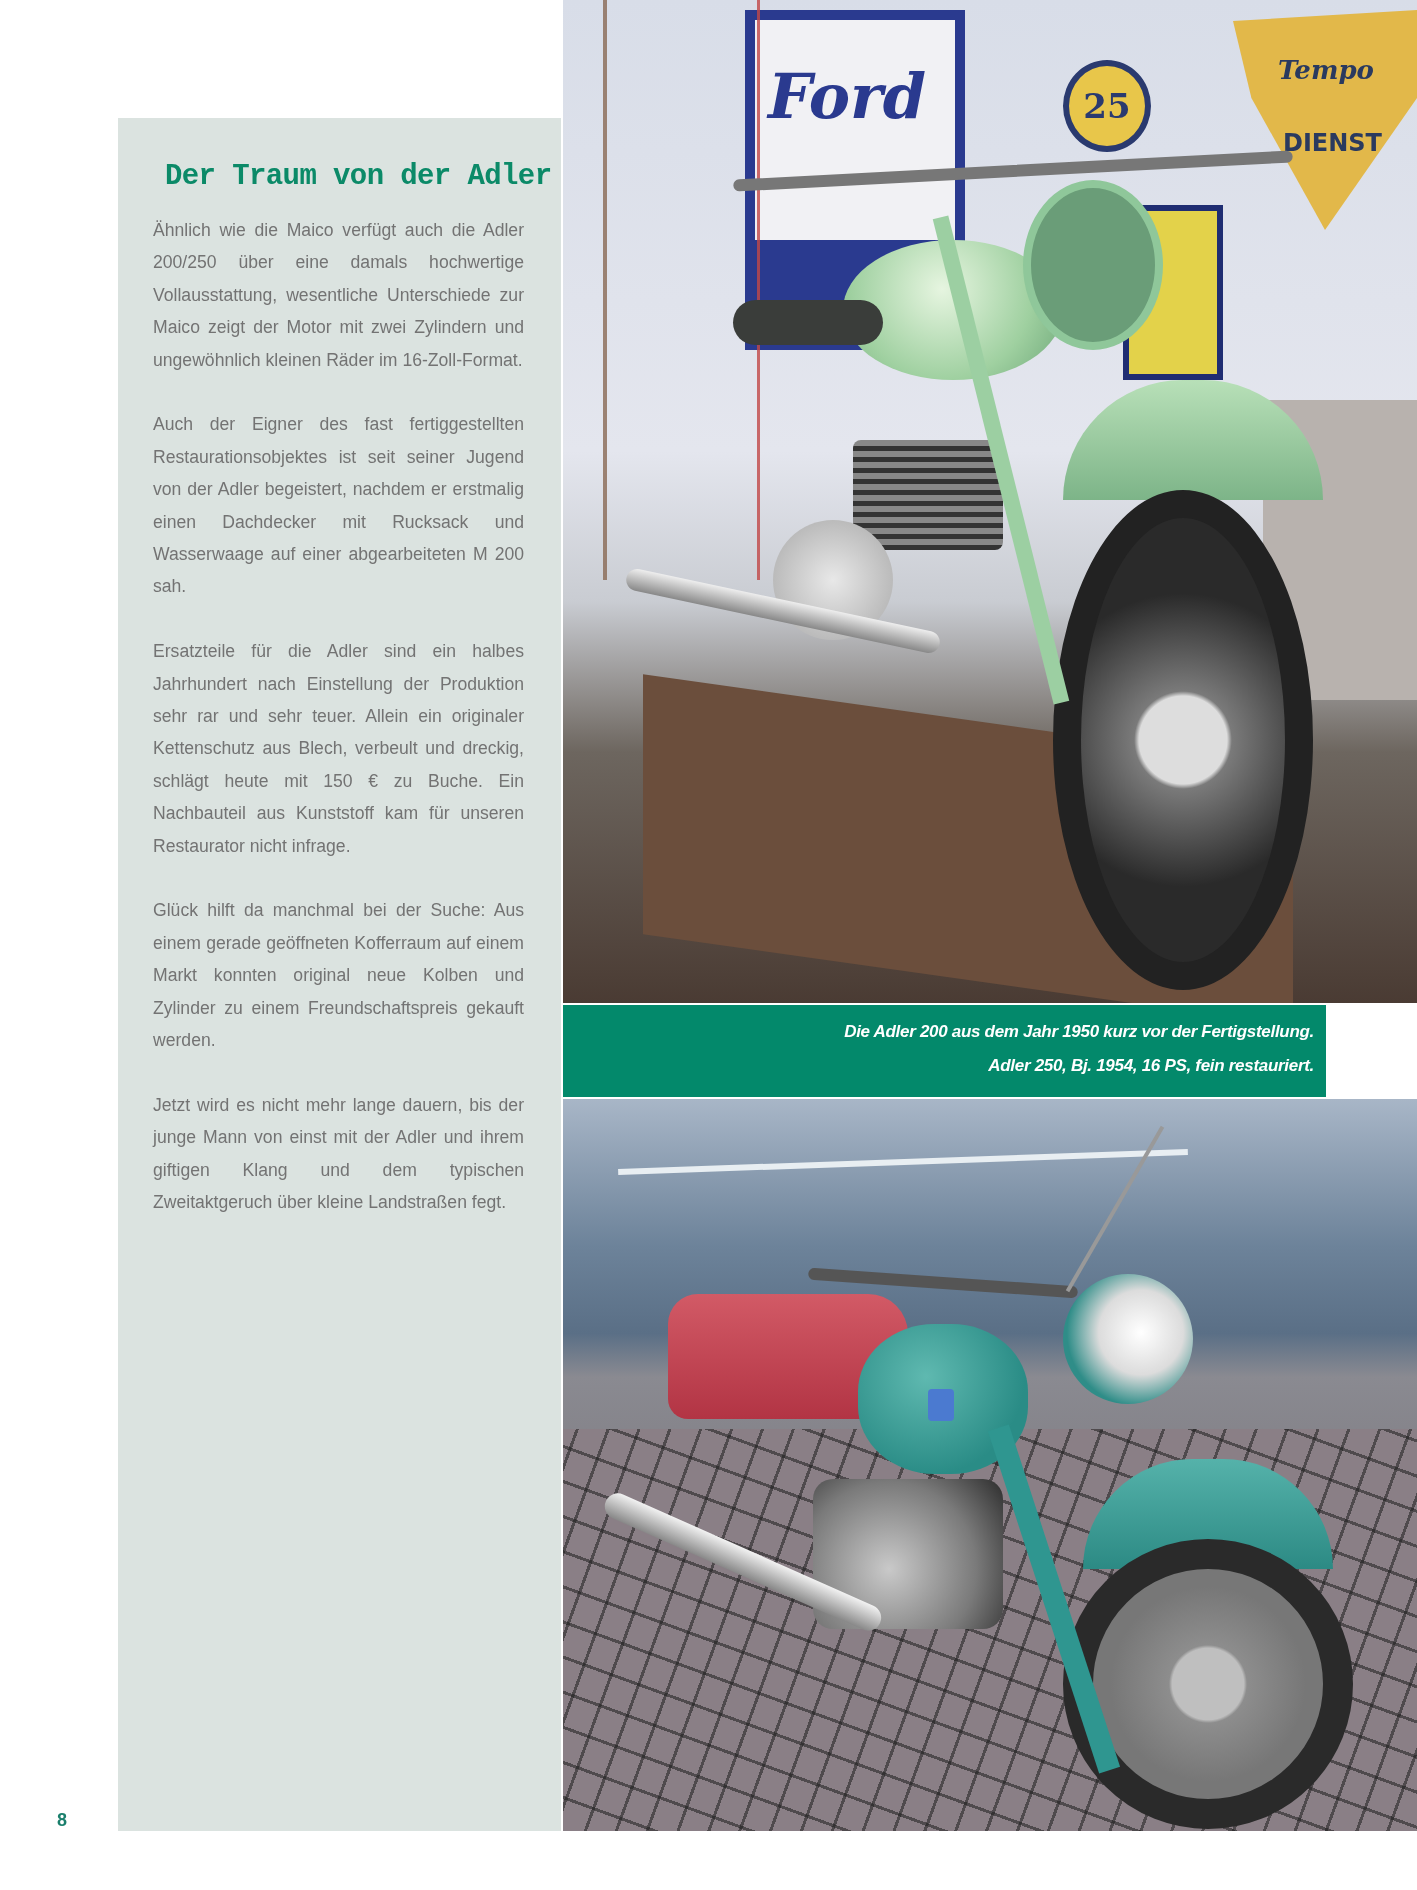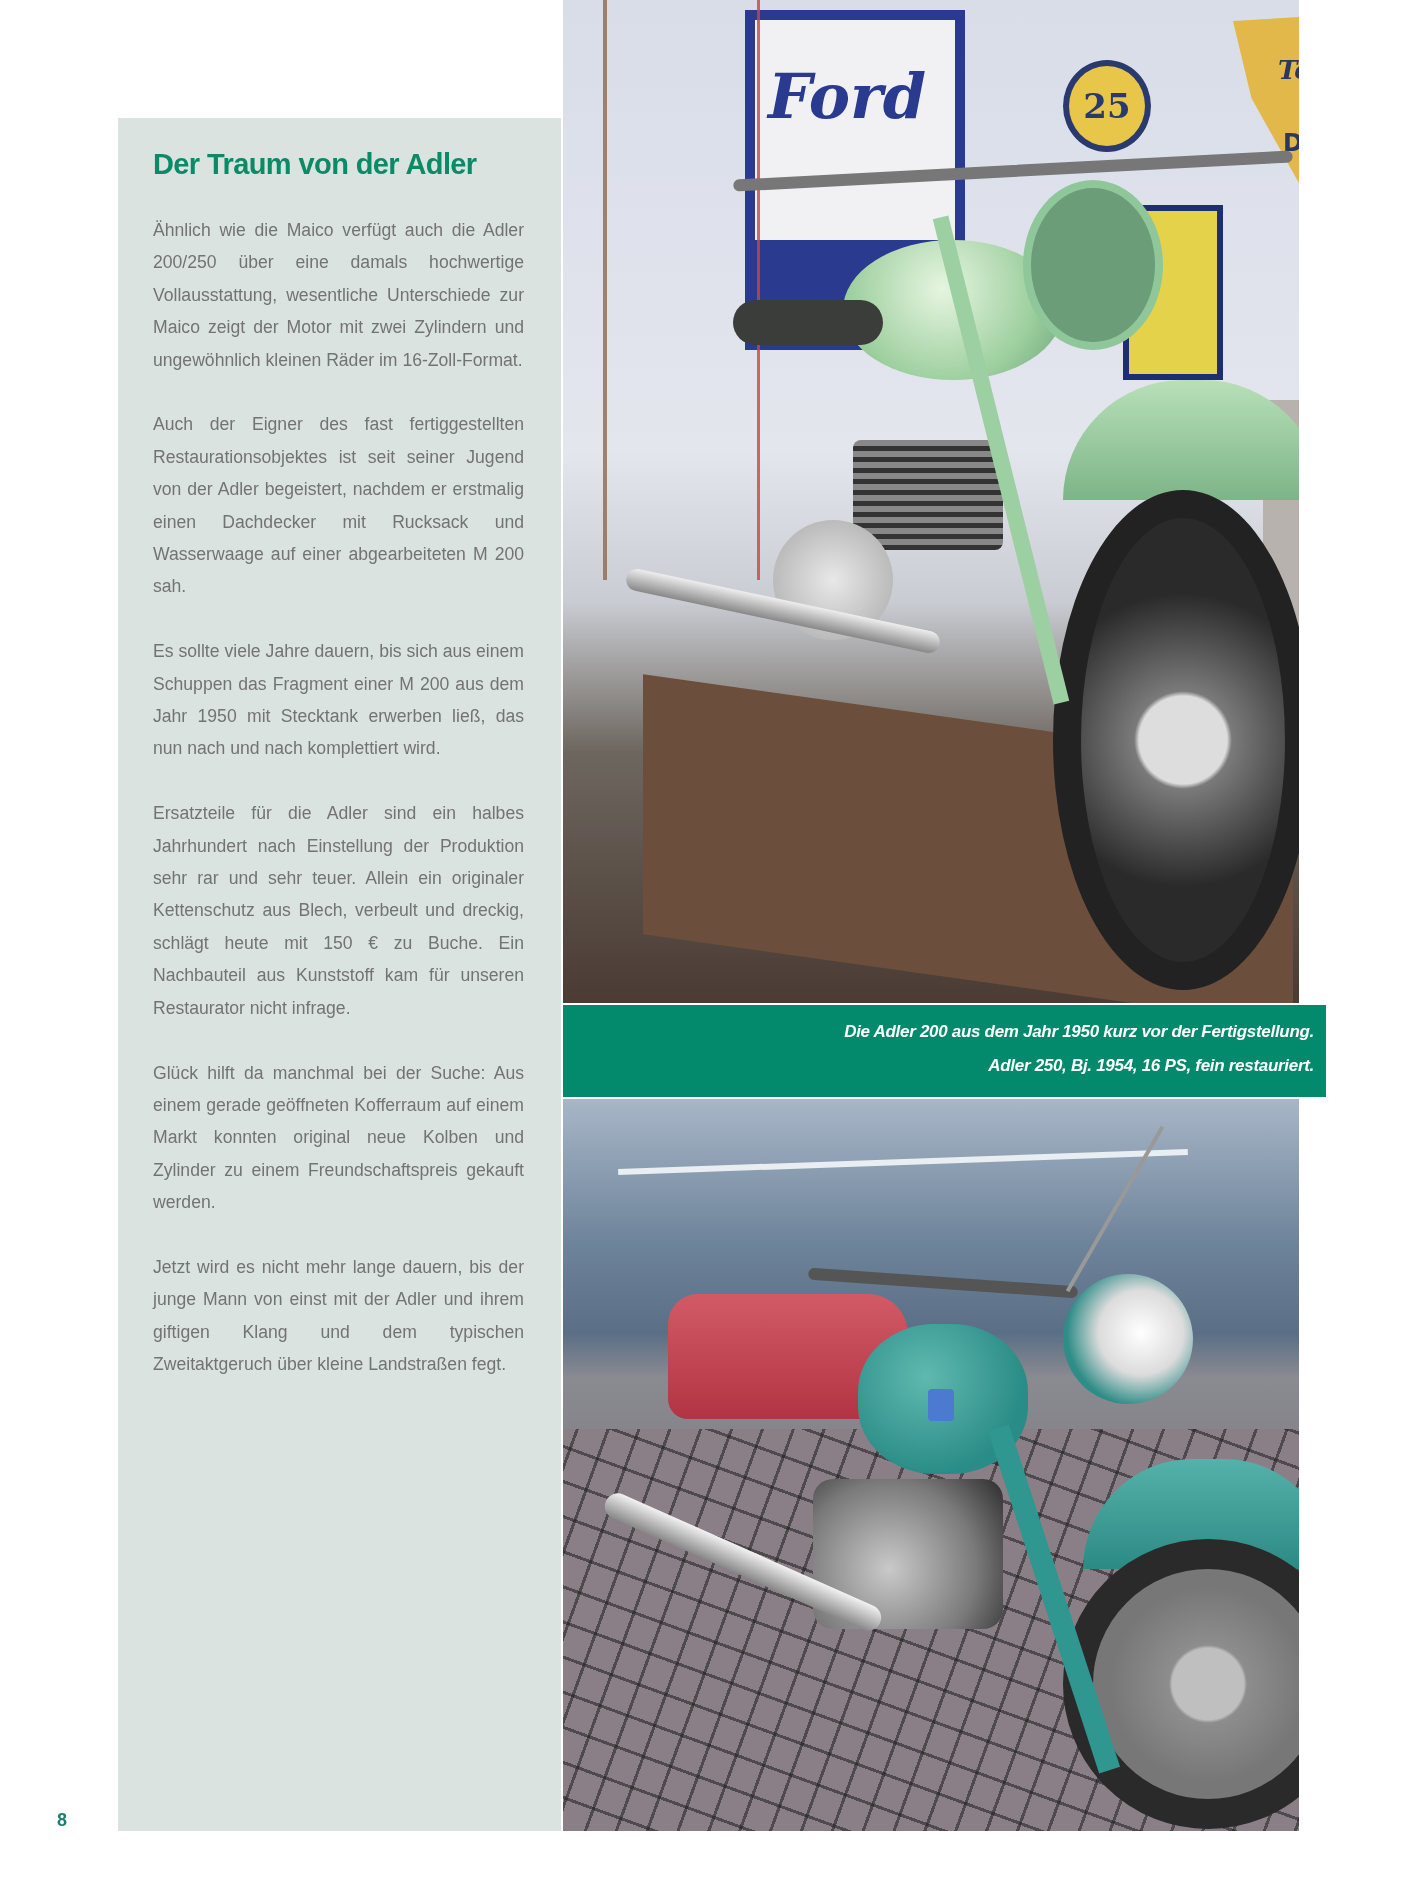--- a/index.html
+++ b/index.html
@@ -7,39 +7,40 @@
     width: 1417px; height: 1890px; position: relative; overflow: hidden;
     background: #ffffff;
     font-family: "DejaVu Sans", "Liberation Sans", sans-serif;
   }
   .panel {
     position: absolute; left: 118px; top: 118px; width: 443px; height: 1713px;
     background: #dbe3e0;
   }
   .title {
     position: absolute; left: 153px; top: 148px; width: 380px;
-    margin: 0; font-size: 29px; font-weight: bold; letter-spacing: -0.6px;
+    margin: 12px; font-size: 29px; font-weight: bold; letter-spacing: -0.6px;
     color: #0b8a68; white-space: nowrap;
-    font-family: Liberation Sans, sans-serif;
+    font-family: Liberation Mono, monospace;
+    text-align: center;
   }
   .body-text {
     position: absolute; left: 153px; top: 214px; width: 371px;
     color: #737373; font-size: 17.6px; line-height: 32.4px;
     font-family: "Liberation Sans", sans-serif;
   }
   .body-text p {
     margin: 0 0 32.4px 0; text-align: justify; hyphens: manual;
   }
   .page-number {
     position: absolute; left: 57px; top: 1810px; font-size: 18px; font-weight: bold;
     color: #1a7f6c; font-family: "Liberation Sans", sans-serif;
   }
 
   
-  .photo { position: absolute; left: 563px; width: 736px; overflow: hidden; }
+  .photo { position: absolute; left: 563px; width: 854px; overflow: hidden; }
   .photo-top { top: 0; height: 1003px;
     background: linear-gradient(180deg, #d8dde8 0%, #e4e6ee 45%, #c9ccd2 60%, #6d665f 75%, #4a3b33 100%);
   }
   .photo-bottom { top: 1099px; height: 732px;
     background: linear-gradient(180deg, #a8b6c7 0%, #6d839a 20%, #5a6f86 32%, #8a8a91 38%, #7d7a80 60%, #6a6468 100%);
   }
   .shape { position: absolute; }
 
   .caption-band {
     position: absolute; left: 563px; top: 1005px; width: 734px; height: 92px;
@@ -57,21 +58,20 @@
 </head>
 <body>
 
 <div class="panel"></div>
 
 <h1 class="title">Der Traum von der Adler</h1>
 
 <div class="body-text">
   <p>Ähnlich wie die Maico verfügt auch die Adler 200/250 über eine damals hoch­wertige Vollausstattung, wesentliche Unter­schiede zur Maico zeigt der Motor mit zwei Zylindern und ungewöhnlich kleinen Räder im 16-Zoll-Format.</p>
   <p>Auch der Eigner des fast fertiggestellten Restaurationsobjektes ist seit seiner Jugend von der Adler begeistert, nachdem er erst­malig einen Dachdecker mit Rucksack und Wasserwaage auf einer abgearbeiteten M 200 sah.</p>
-  <p>Es sollte viele Jahre dauern, bis sich aus einem Schuppen das Fragment einer M 200 aus dem Jahr 1950 mit Stecktank erwerben ließ, das nun nach und nach komplettiert wird.</p>
   <p>Ersatzteile für die Adler sind ein halbes Jahrhundert nach Einstellung der Produk­tion sehr rar und sehr teuer. Allein ein originaler Kettenschutz aus Blech, verbeult und dreckig, schlägt heute mit 150 € zu Buche. Ein Nachbauteil aus Kunststoff kam für unseren Restaurator nicht infrage.</p>
   <p>Glück hilft da manchmal bei der Suche: Aus einem gerade geöffneten Kofferraum auf einem Markt konnten original neue Kolben und Zylinder zu einem Freund­schaftspreis gekauft werden.</p>
   <p>Jetzt wird es nicht mehr lange dauern, bis der junge Mann von einst mit der Adler und ihrem giftigen Klang und dem typi­schen Zweitaktgeruch über kleine Land­straßen fegt.</p>
 </div>
 
 <div class="photo photo-top">
 
   <div class="shape" style="left:182px;top:10px;width:220px;height:340px;background:#f1f1f4;border:10px solid #2a3a8f;box-sizing:border-box;"></div>
   <div class="shape" style="left:205px;top:60px;width:180px;height:90px;font:italic bold 62px 'DejaVu Serif',serif;color:#2a3a8f;">Ford</div>
   <div class="shape" style="left:190px;top:240px;width:205px;height:110px;background:#2a3a8f;"></div>

